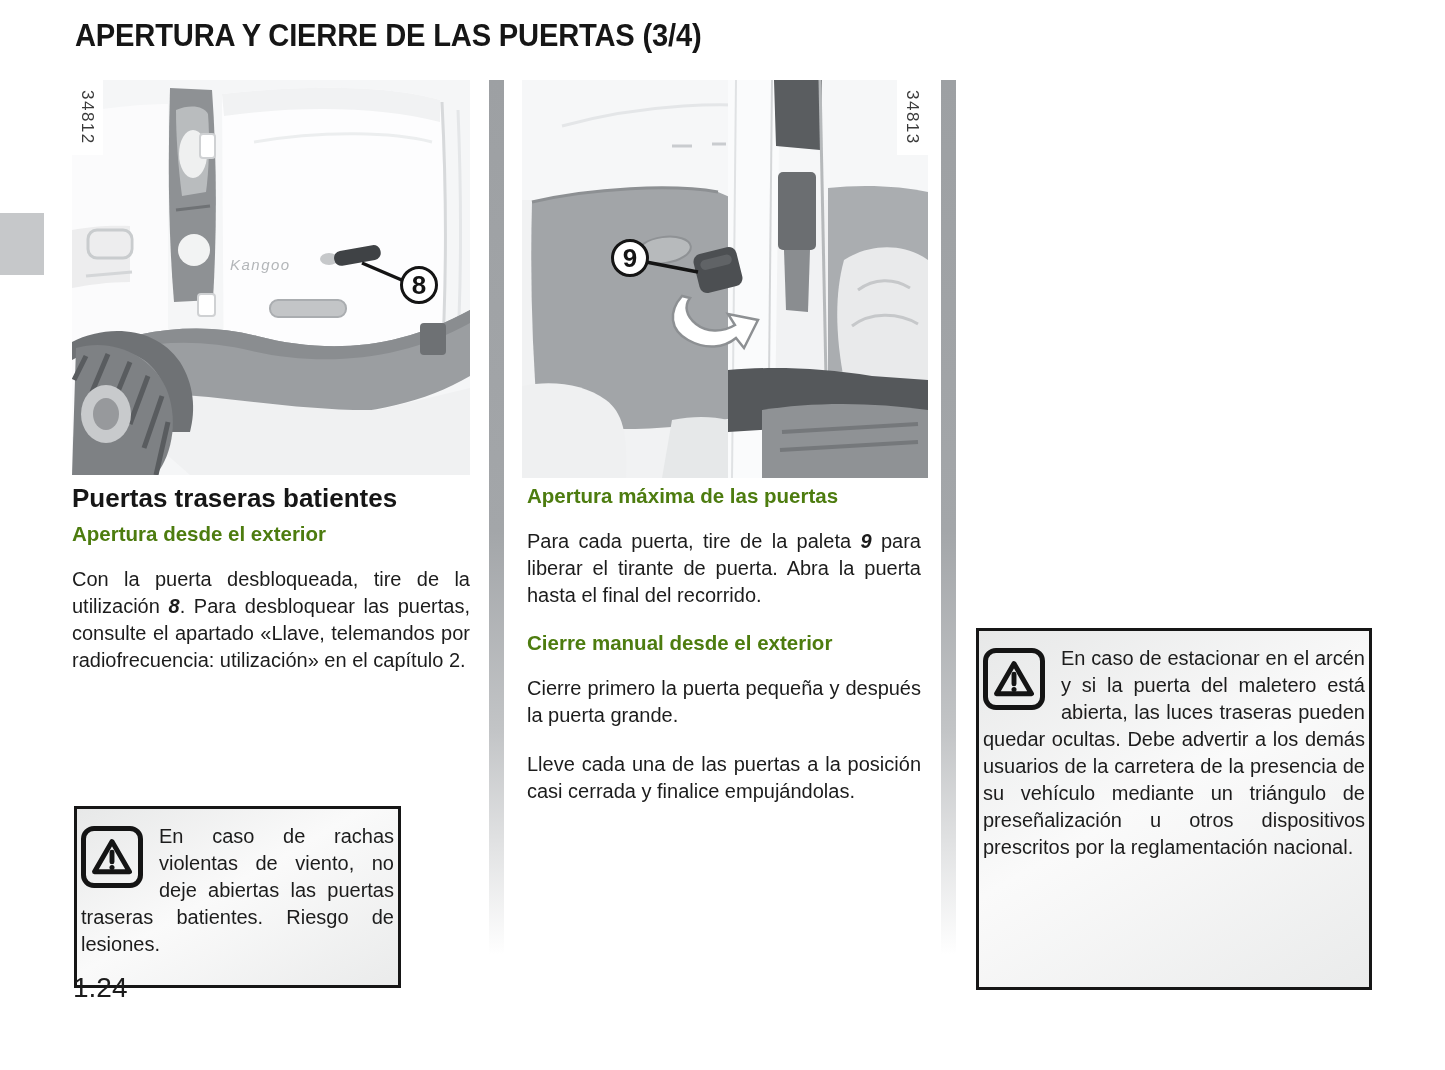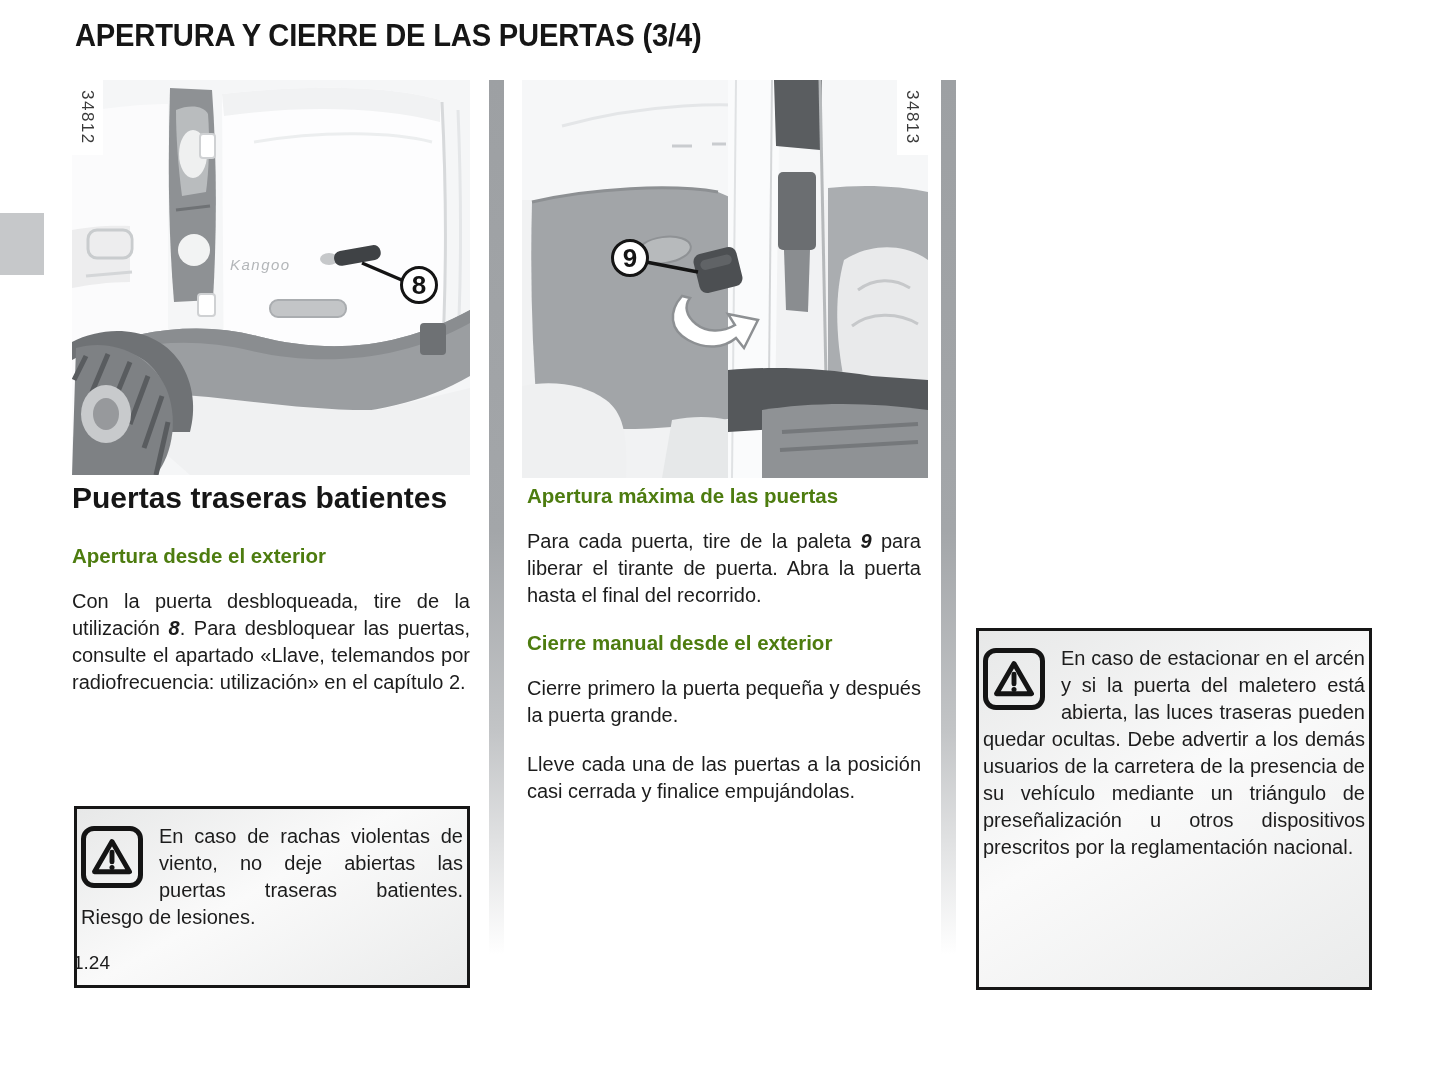--- a/index.html
+++ b/index.html
@@ -37,43 +37,43 @@
     position:absolute; top:80px; width:15px; height:902px;
     background:linear-gradient(180deg,#9da0a3 0%,#a3a6a9 50%,#c2c4c6 72%,rgba(255,255,255,0) 97%);
   }
   #bar-1 { left:489px; }
   #bar-2 { left:941px; }
 
   
   .col { position:absolute; top:484px; font-size:20px; line-height:27px; text-align:justify; color:#1c1c1c; }
   #col-left { left:72px;  width:398px; }
   #col-mid  { left:527px; width:394px; }
-  .col h2 { font-size:30px; line-height:28px; margin:0 0 32px 0; text-align:left; color:#161616; }
+  .col h2 { font-size:26px; line-height:28px; margin:0 0 10px 0; text-align:left; color:#161616; }
   .col h3 { font-size:20.5px; line-height:24px; margin:0 0 20px 0; text-align:left; color:#4d7c0f; }
   .col p  { margin:12px 0 22px 0; }
   .num-inline { font-weight:bold; font-style:italic; }
 
   
   .warnbox {
     position:absolute; box-sizing:border-box;
     border:3px solid #161616;
     background:linear-gradient(150deg,#e7e8e8 0%,#fafafa 46%,#eaebeb 100%);
     padding:14px 4px; font-size:20px; line-height:27px; text-align:justify; color:#1c1c1c;
   }
-  #warn-left  { left:74px;  top:806px; width:396px; height:182px; }
+  #warn-left  { left:74px;  top:806px; width:327px; height:182px; }
   #warn-right { left:976px; top:628px; width:396px; height:362px; }
   .warnicon {
     float:left; width:62px; height:62px; box-sizing:border-box;
     border:5px solid #141414; border-radius:13px;
     margin:3px 16px 6px 0;
     display:flex; align-items:center; justify-content:center;
   }
 
   
-  .page-num { position:absolute; left:73px; top:952px; font-size:19px; color:#1c1c1c; }
+  .page-num { position:absolute; left:73px; top:972px; font-size:28px; color:#1c1c1c; }
 </style>
 </head>
 <body>
 
 <div class="page">
 
   <h1 class="title">APERTURA Y CIERRE DE LAS PUERTAS (3/4)</h1>
 
   <div class="chapter-tab"></div>
 

